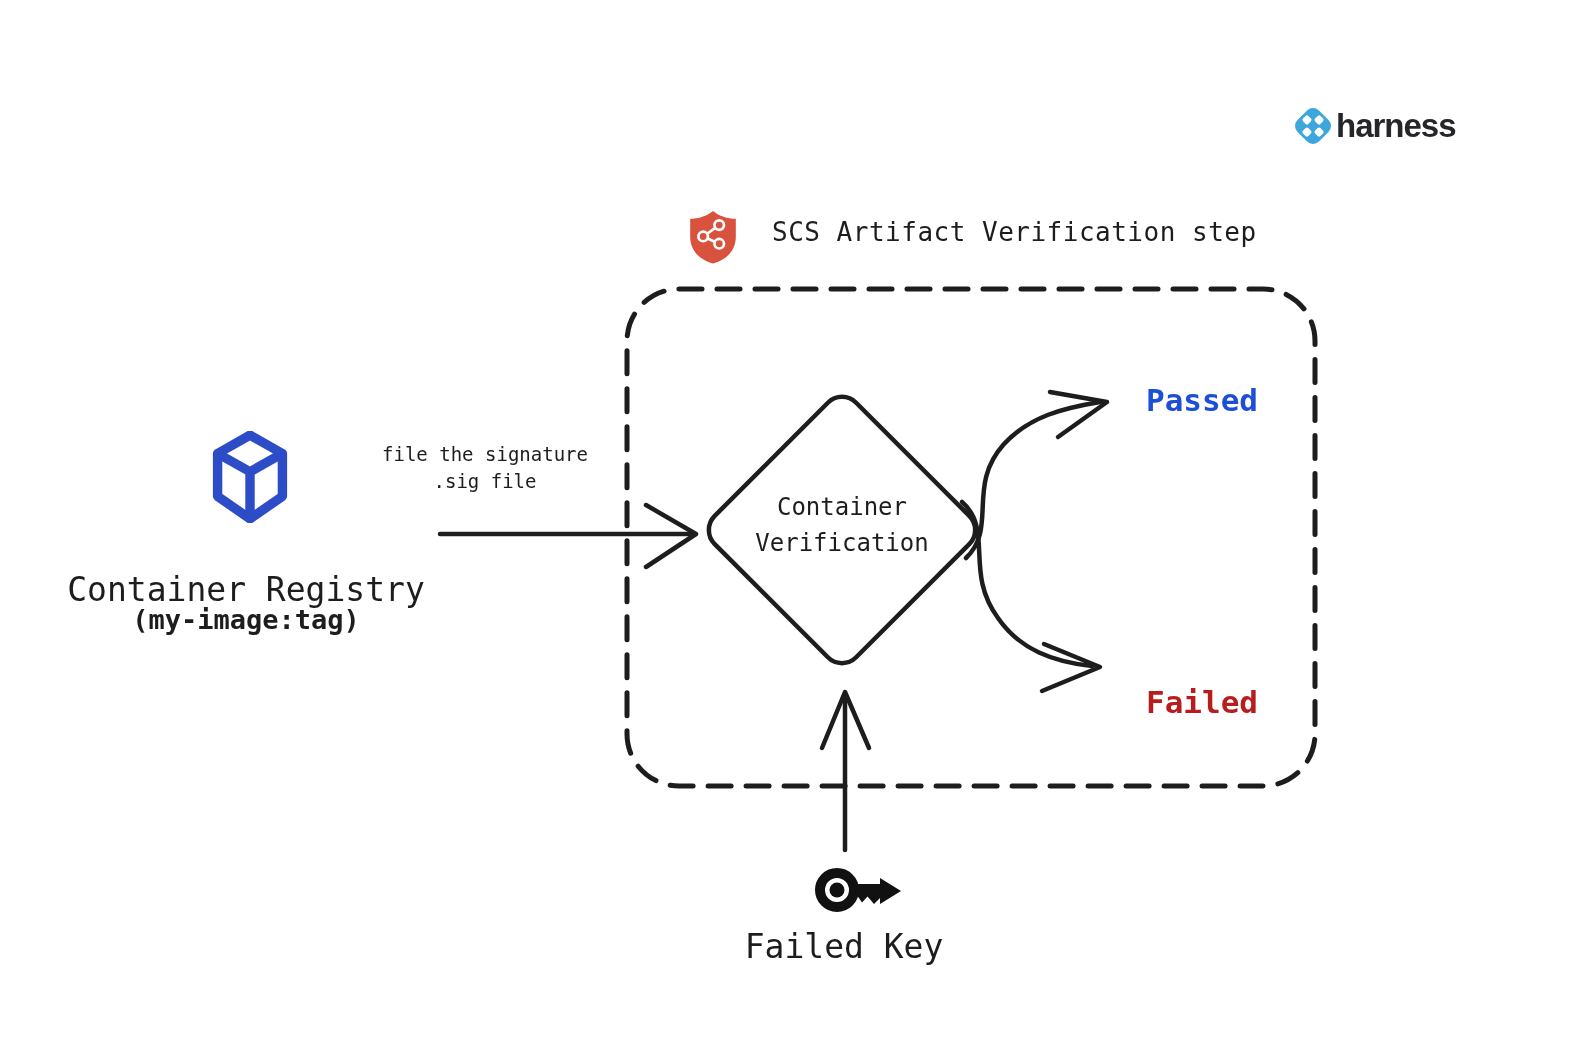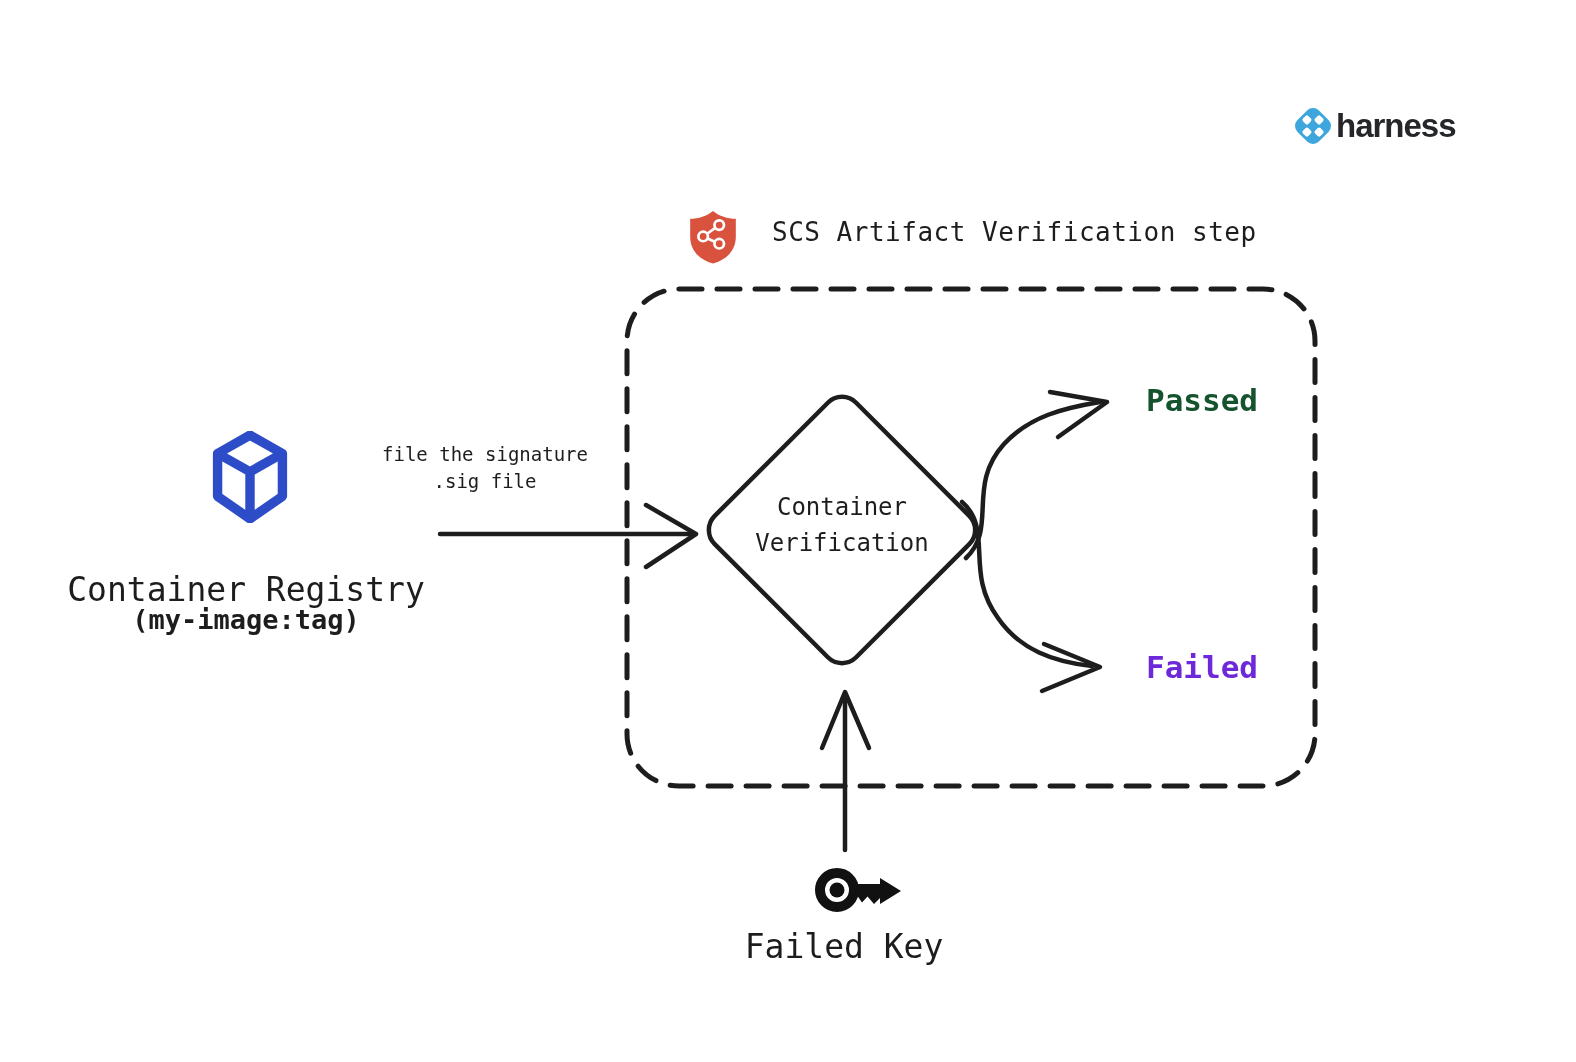--- a/index.html
+++ b/index.html
@@ -94,22 +94,22 @@
   <div class="abs pull-label center" style="left:352px; top:441px; width:266px;">
     <div class="label">file the signature</div>
     <div class="label">.sig file</div>
   </div>
 
   <div class="abs decision-text center" style="left:702px; top:489px; width:280px;">
     <div class="label">Container</div>
     <div class="label">Verification</div>
   </div>
 
-  <div class="abs label outcome" style="left: 1146px; top: 382px; color: #14532d;">Passed</div>
-  <div class="abs label outcome" style="left: 1146px; top: 649px; color: #6d28d9;">Failed</div>
+  <div class="abs label outcome" style="left: 1146px; top: 382px; color: #1d4ed8;">Passed</div>
+  <div class="abs label outcome" style="left: 1146px; top: 684px; color: #b91c1c;">Failed</div>
 
   <svg class="abs" style="left:812px; top:857px;" width="92" height="62" viewBox="0 0 92 62">
     <circle cx="25" cy="33" r="17" fill="none" stroke-width="10" stroke="#111111"></circle>
     <circle cx="25" cy="33" r="7.5" fill="#111111"></circle>
     <path d="M45 27 H68 V21 L89 34 L68 47 V41 L62 47 L55.5 39.5 L50 45.5 L45.5 39 H45 Z" fill="#111111"></path>
   </svg>
   <div class="abs label pk-label center" style="left:699px; top:927px; width:290px;">Failed Key</div>
 
 </div>
 

